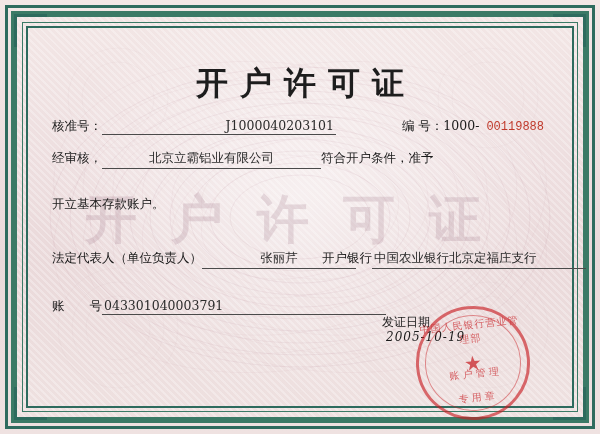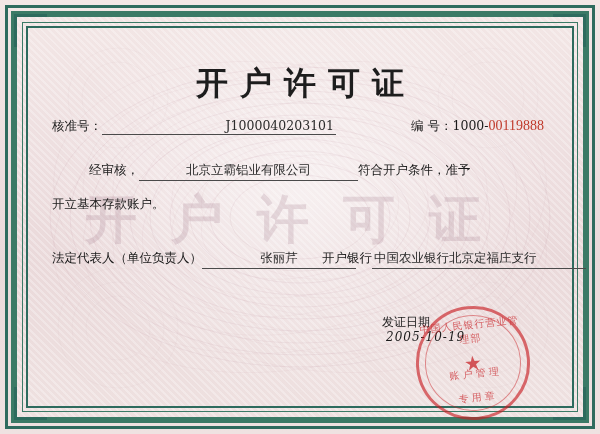--- a/index.html
+++ b/index.html
@@ -133,27 +133,28 @@
   
   #row-approval { top: 84px; }
   #row-approval .field { width: 230px; }
   #row-approval .serial-wrap {
     position: absolute;
     right: 4px;
     top: 0;
   }
   .serial-red {
     color: #c0392b;
-    font-family: Liberation Serif, serif;
-    font-size: 14px;
+    font-family: Liberation Mono, monospace;
+    font-size: 12px;
     letter-spacing: 0px;
-  }
-
-  
-  #row-body1 { top: 128px; margin-left: 37px; }
+    margin-left: 7px;
+  }
+
+  
+  #row-body1 { top: 116px; }
   #row-body1 .field { width: 215px; text-align: center; }
   #row-body2 { top: 162px; }
 
   
   #row-legal { top: 216px; }
   #row-legal .f-rep { width: 150px; text-align: center; }
   #row-legal .bank-wrap { position: absolute; left: 270px; top: 0; right: 0; }
   #row-legal .f-bank { width: 210px; text-align: left; }
 
   
@@ -307,20 +308,23 @@
 
     <div class="row" id="row-body2">开立基本存款账户。</div>
 
     <div class="row" id="row-legal">
       <span class="lbl">法定代表人（单位负责人）</span><span class="field hand f-rep">张丽芹</span>
       <span class="bank-wrap">
         <span class="lbl">开户银行</span><span class="field hand f-bank">中国农业银行北京定福庄支行</span>
       </span>
     </div>
 
+    <div class="row" id="row-account">
+      <span class="lbl">账　　号</span><span class="field hand">043301040003791</span>
+    </div>
 
     <div class="date-label">发证日期</div>
     <div class="issue-date">2005-10-19</div>
 
     <div class="seal">
       <div class="ring"></div>
       <div class="arc-top">中国人民银行营业管理部</div>
       <div class="star">★</div>
       <div class="mid-line">账 户 管 理</div>
       <div class="bot-line">专 用 章</div>

